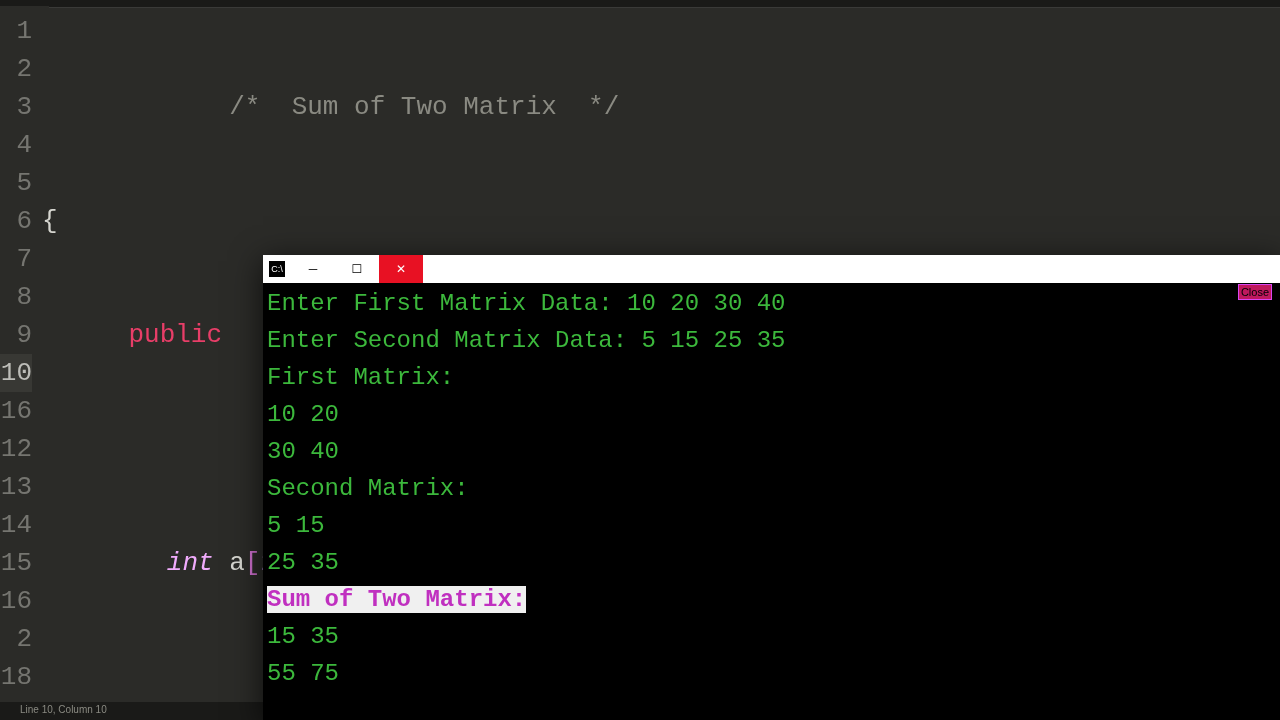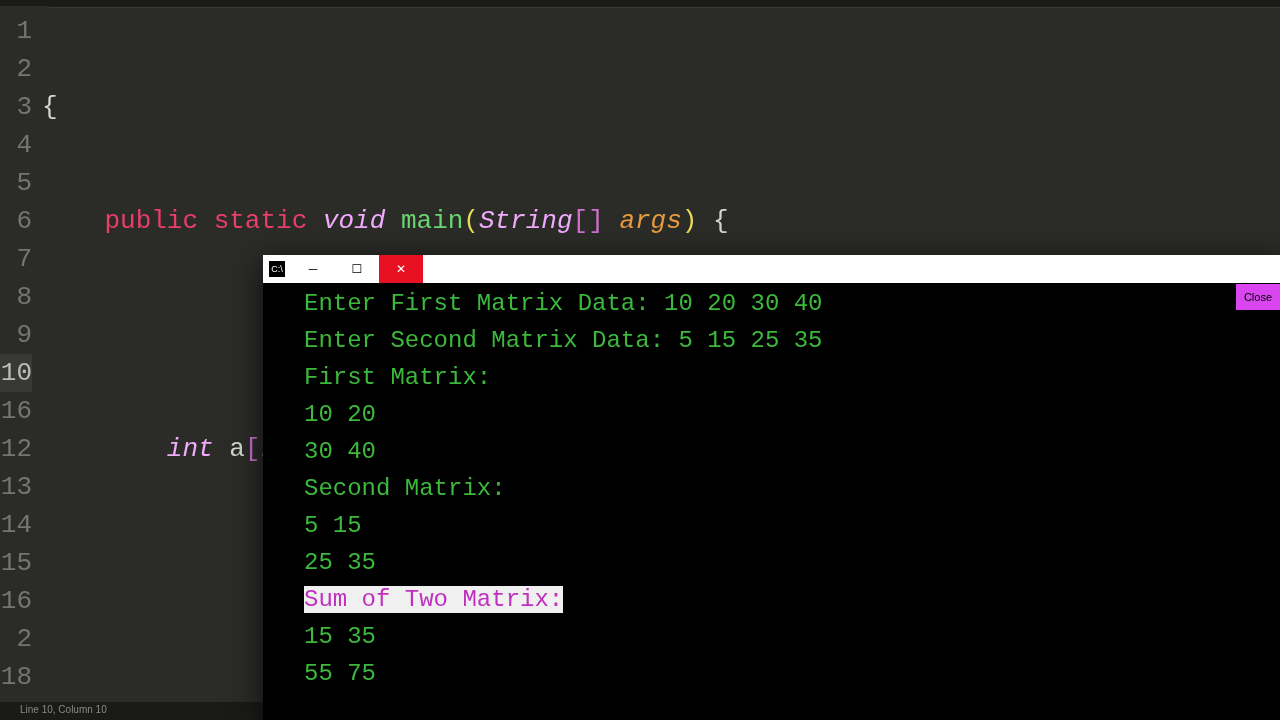--- a/index.html
+++ b/index.html
@@ -49,21 +49,21 @@
     font-size: 26px;
     line-height: 38px;
     color: #d6d6d0;
     white-space: pre;
     position: relative;
   }
   .code .row { height: 38px; }
   .c-comment { color: #8a8a82; }
   .c-kw-blue { color: #5fb9e6; font-style: italic; }
   .c-class { color: #6bd671; }
-  .c-kw-red { color: #e83e68; }
+  .c-kw-red { color: #e83e68; margin-left: 24px; }
   .c-type { color: #f0abfc; font-style: italic; }
   .c-fn { color: #6bd671; }
   .c-paren-y { color: #e6db5a; }
   .c-paren-p { color: #d070d0; }
   .c-param { color: #e89a3e; font-style: italic; }
   .c-num { color: #b383d6; }
   .c-plain { color: #d6d6d0; }
 
   .status-bar {
     position: absolute;
@@ -120,33 +120,33 @@
     background: #e81123;
     color: #fff;
   }
   .cmd-body {
     padding: 2px 4px;
     font-family: Consolas, 'Courier New', monospace;
     font-size: 24px;
     line-height: 37px;
     color: #3cb83c;
     white-space: pre;
-    margin-left: 37px;
   }
   .cmd-line { display: block; }
   .cmd-sel {
     background: #f0f0f0;
     color: #c030c0;
+    font-weight: bold;
   }
   .tooltip {
     position: absolute;
-    right: 0;
+    right: 8px;
     top: 284px;
-    background: #d946ef;
-    border: 6px solid #d946ef;
+    background: #be185d;
+    border: 1px solid #d946ef;
     font-family: 'Segoe UI', sans-serif;
     font-size: 11px;
     padding: 1px 2px;
     color: #000;
   }
 </style>
 </head>
 <body>
 
 <div class="tab-bar">
@@ -168,20 +168,21 @@
       <div>16</div>
       <div>12</div>
       <div>13</div>
       <div>14</div>
       <div>15</div>
       <div>16</div>
       <div>2</div>
       <div>18</div>
     </div>
   <div class="code">
+    <div class="row"><span class="c-comment">            /*  Sum of Two Matrix  */</span></div>
     <div class="row"><span class="c-plain">{</span></div>
     <div class="row"><span class="c-plain">    </span><span class="c-kw-red">public</span><span class="c-plain"> </span><span class="c-kw-red">static</span><span class="c-plain"> </span><span class="c-type">void</span><span class="c-plain"> </span><span class="c-fn">main</span><span class="c-paren-y">(</span><span class="c-type">String</span><span class="c-paren-p">[</span><span class="c-paren-p">]</span><span class="c-plain"> </span><span class="c-param">args</span><span class="c-paren-y">)</span><span class="c-plain"> {</span></div>
     <div class="row"></div>
     <div class="row"><span class="c-plain">        </span><span class="c-type">int</span><span class="c-plain" id="decl-line"><span class="c-plain"> </span><span class="c-plain">a</span><span class="c-paren-p">[</span><span class="c-num">2</span><span class="c-paren-p">]</span><span class="c-paren-p">[</span><span class="c-num">2</span><span class="c-paren-p">]</span><span class="c-plain">,</span><span class="c-plain">b</span><span class="c-paren-p">[</span><span class="c-num">2</span><span class="c-paren-p">]</span><span class="c-paren-p">[</span><span class="c-num">2</span><span class="c-paren-p">]</span><span class="c-plain">,</span><span class="c-plain">c</span><span class="c-paren-p">[</span><span class="c-num">2</span><span class="c-paren-p">]</span><span class="c-paren-p">[</span><span class="c-num">2</span><span class="c-paren-p">]</span><span class="c-plain">;</span></span></div>
     
     
     
     
     
     

